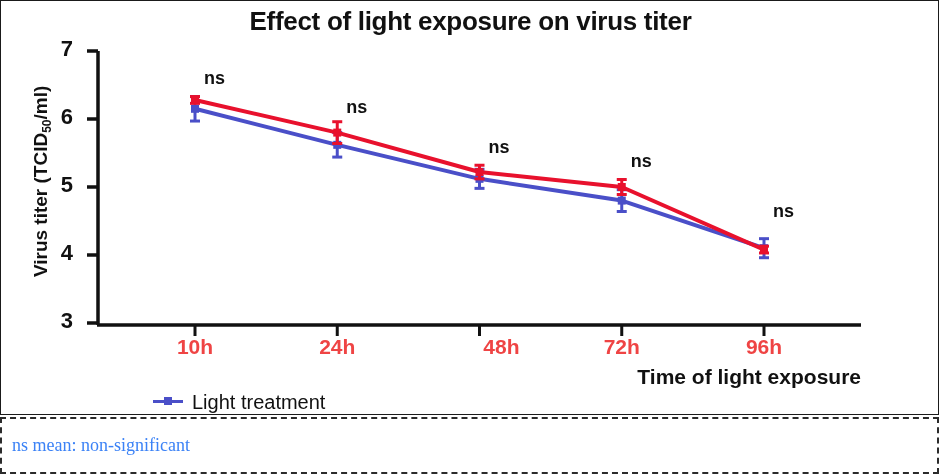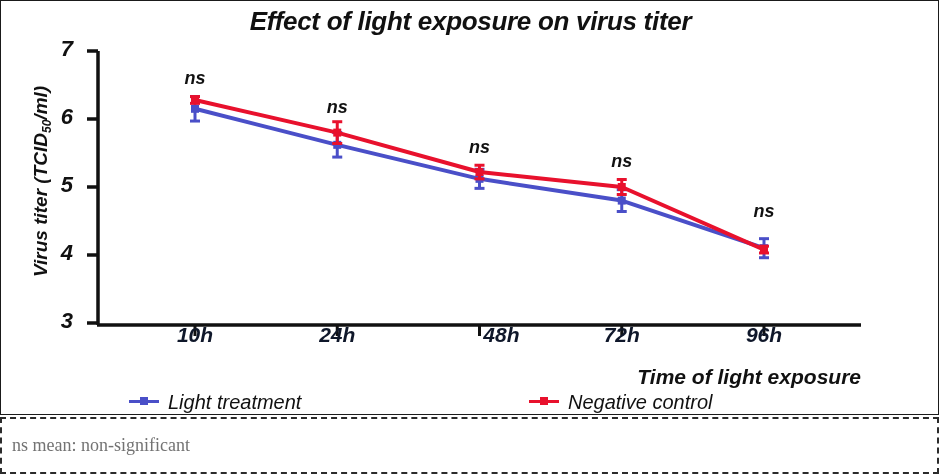--- a/index.html
+++ b/index.html
@@ -3,31 +3,31 @@
 <meta charset="utf-8">
 <style>
   html,body{margin:0;padding:0;background:#ffffff;}
   body{width:941px;height:476px;font-family:"Liberation Sans",sans-serif;overflow:hidden;}
 
   #figure{position:relative;width:941px;height:476px;}
 
   
   #chart-panel{
     position:absolute;left:0;top:0;width:939px;height:415px;
-    border:1px solid #1a1a1a;background:#fff;box-sizing:border-box;font-style:italic;
+    border:1px solid #1a1a1a;background:#fff;box-sizing:border-box;
   }
 
   
   #footnote-panel{
     position:absolute;left:0;top:417px;width:939px;height:57px;
     border:2px dashed #2b2b2b;background:#fff;box-sizing:border-box;
     display:flex;align-items:center;
   }
   #footnote-text{
-    font-family:"Liberation Serif",serif;font-size:18px;color:#737373;
+    font-family:"Liberation Serif",serif;font-size:18px;color:#3b82f6;
     padding-left:10px;white-space:nowrap;
   }
 
   
   #chart-title{
     position:absolute;left:0;top:5px;width:939px;text-align:center;
     font-size:26px;font-weight:bold;color:#111;letter-spacing:-0.3px;
   }
 
   
@@ -45,33 +45,33 @@
 
   
   .ytick{
     position:absolute;right:0;width:28px;text-align:right;
     font-size:22px;font-weight:bold;color:#111;
   }
   #yticks{position:absolute;left:38px;top:0;width:34px;height:415px;}
 
   
   .xtick{
-    position:absolute;top:322px;width:80px;margin-left:-40px;text-align:center;
-    font-size:21px;font-weight:bold;color:#0f172a;
+    position:absolute;top:334px;width:80px;margin-left:-40px;text-align:center;
+    font-size:21px;font-weight:bold;color:#ef4444;
   }
 
   
   #xlabel{
     position:absolute;left:97px;top:364px;width:763px;text-align:right;
     font-size:21px;font-weight:bold;color:#111;
   }
 
   
   .nslabel{
-    position:absolute;width:60px;margin-left:-30px;text-align:center;
+    position:absolute;width:60px;margin-left:-30px;text-align:right;
     font-size:18px;font-weight:bold;color:#111;
   }
 
   
   #legend{
     position:absolute;left:0;top:388px;width:939px;height:26px;
     display:flex;align-items:center;
   }
   .legend-item{display:flex;align-items:center;position:absolute;}
   .legend-swatch{position:relative;width:30px;height:14px;margin-right:9px;}
@@ -173,33 +173,26 @@
         <div class="nslabel" style="left: 194px; top: 66.56px;">ns</div>
         <div class="nslabel" style="left: 336.25px; top: 95.8px;">ns</div>
         <div class="nslabel" style="left: 478.5px; top: 135.92px;">ns</div>
         <div class="nslabel" style="left: 620.75px; top: 149.52px;">ns</div>
         <div class="nslabel" style="left: 763px; top: 199.84px;">ns</div>
       </div>
 
     <div id="xlabel">Time of light exposure</div>
 
     <div id="legend">
-        <div class="legend-item" style="left: 128px;">
+        <div class="legend-item" style="left: 152px;">
           <span class="legend-swatch">
             <i class="bar" style="background: rgb(74, 79, 200);"></i>
             <i class="dot" style="background: rgb(74, 79, 200);"></i>
           </span>
           <span class="legend-text">Light treatment</span>
-        </div>
-        <div class="legend-item" style="left: 528px;">
-          <span class="legend-swatch">
-            <i class="bar" style="background: rgb(232, 17, 45);"></i>
-            <i class="dot" style="background: rgb(232, 17, 45);"></i>
-          </span>
-          <span class="legend-text">Negative control</span>
         </div>
       </div>
   </div>
 
   <div id="footnote-panel">
     <div id="footnote-text">ns mean: non-significant</div>
   </div>
 
 </div>
 

